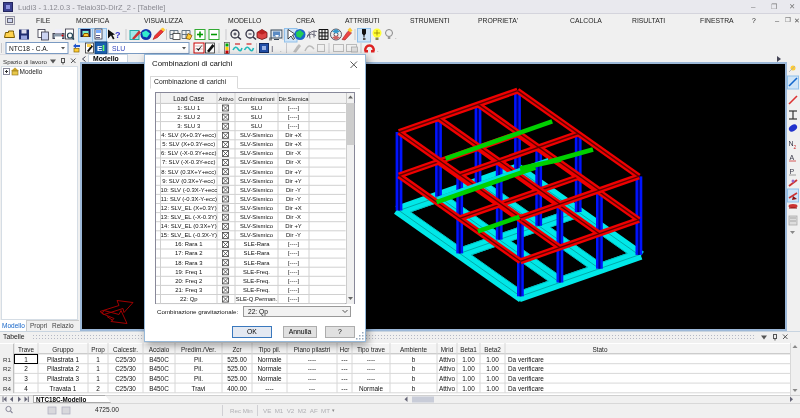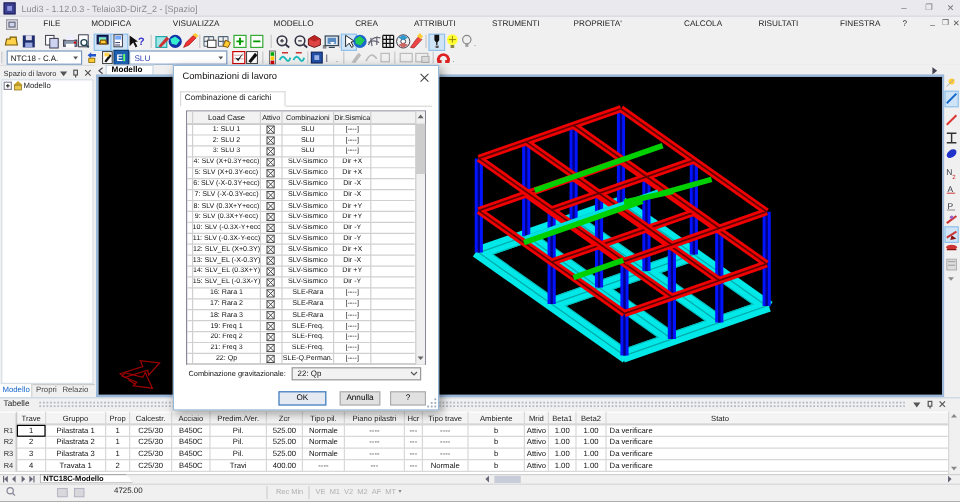--- a/index.html
+++ b/index.html
@@ -1,20 +1,20 @@
 <!DOCTYPE html>
 <html><head><meta charset="utf-8"><style>
 *{margin:0;padding:0;box-sizing:border-box;font-family:"Liberation Sans",sans-serif;}
 body{width:800px;height:418px;overflow:hidden;background:#f0f0f0;position:relative;}
 </style></head><body>
 <div style="position:absolute;left:0px;top:0px;width:800px;height:14px;background:#e9e9ee;border-bottom:1px solid #d4d4dc;"></div>
 <div style="position:absolute;left:3px;top:2px;width:10px;height:10px;background:#3a3f8f;border:1px solid #23255f;">
     <div style="position:absolute;left:2px;top:2px;width:4px;height:4px;background:#8d92e0;"></div>
   </div>
-<div style="position:absolute;left:18px;top:3px;font-size:7.5px;line-height:9.5px;color:#8a8a92;white-space:nowrap;">Ludi3 - 1.12.0.3 - Telaio3D-DirZ_2 - [Spazio]</div>
+<div style="position:absolute;left:18px;top:3px;font-size:7.5px;line-height:9.5px;color:#8a8a92;white-space:nowrap;">Ludi3 - 1.12.0.3 - Telaio3D-DirZ_2 - [Tabelle]</div>
 <div style="position:absolute;left:751px;top:2px;font-size:8px;line-height:10px;color:#777;white-space:nowrap;">–</div>
 <div style="position:absolute;left:771px;top:2px;font-size:7px;line-height:9px;color:#777;white-space:nowrap;">❐</div>
 <div style="position:absolute;left:789px;top:2px;font-size:7.5px;line-height:9.5px;color:#777;white-space:nowrap;">✕</div>
 <div style="position:absolute;left:0px;top:14px;width:800px;height:13px;background:#f0f0f0;"></div>
 <div style="position:absolute;left:5px;top:16px;width:10px;height:9px;background:#e8e8e8;border:1px solid #99a;">
     <div style="position:absolute;left:1px;top:1px;width:6px;height:5px;background:#cdd4ee;border:1px solid #667;"></div>
   </div>
 <div style="position:absolute;left:36px;top:16.5px;font-size:6.8px;line-height:8.8px;color:#222;white-space:nowrap;">FILE</div>
 <div style="position:absolute;left:76px;top:16.5px;font-size:6.8px;line-height:8.8px;color:#222;white-space:nowrap;">MODIFICA</div>
 <div style="position:absolute;left:144px;top:16.5px;font-size:6.8px;line-height:8.8px;color:#222;white-space:nowrap;">VISUALIZZA</div>
@@ -487,21 +487,21 @@
     <rect x="58" y="2" width="8" height="7" fill="#d8d8dc" stroke="#aab" stroke-width="0.7"></rect>
   </svg>
 <div style="position:absolute;left:95px;top:406px;font-size:6.6px;line-height:8.6px;color:#222;white-space:nowrap;">4725.00</div>
 <div style="position:absolute;left:222px;top:405px;width:1px;height:11px;background:#d0d0d4;"></div>
 <div style="position:absolute;left:230px;top:406.5px;font-size:6.2px;line-height:8.2px;color:#b0b0b4;white-space:nowrap;">Rec Min</div>
 <div style="position:absolute;left:257px;top:405px;width:1px;height:11px;background:#d0d0d4;"></div>
 <div style="position:absolute;left:263px;top:406.5px;font-size:6.2px;line-height:8.2px;color:#b0b0b4;white-space:nowrap;">VE&nbsp;&nbsp;M1&nbsp;&nbsp;V2&nbsp;&nbsp;M2&nbsp;&nbsp;AF&nbsp;&nbsp;MT</div>
 <div style="position:absolute;left:332px;top:407px;font-size:5px;line-height:7px;color:#888;white-space:nowrap;">▾</div>
 <div style="position:absolute;left:144px;top:54px;width:222px;height:288px;background:#f0f0f0;border:1px solid #96b8d8;box-shadow:2px 3px 8px rgba(0,0,0,0.4);"></div>
 <div style="position:absolute;left:145px;top:55px;width:220px;height:286px;background:#fff;"></div>
-<div style="position:absolute;left:152px;top:59px;font-size:7.8px;line-height:9.8px;color:#111;white-space:nowrap;">Combinazioni di lavoro</div>
+<div style="position:absolute;left:152px;top:59px;font-size:7.8px;line-height:9.8px;color:#111;white-space:nowrap;">Combinazioni di carichi</div>
 <svg style="position:absolute;left:349px;top:60px" width="10" height="10" viewBox="0 0 10 10">
     <path d="M 1.5 1.5 L 8 8 M 8 1.5 L 1.5 8" stroke="#444" stroke-width="0.9"></path>
   </svg>
 <div style="position:absolute;left:150px;top:76px;width:88px;height:13px;background:#fff;border:1px solid #d9d9d9;border-bottom:1px solid #fff;z-index:3;"></div>
 <div style="position:absolute;left:154px;top:78px;font-size:6.8px;line-height:8.8px;color:#222;white-space:nowrap;z-index:4;">Combinazione di carichi</div>
 <div style="position:absolute;left:150px;top:88px;width:210px;height:1px;background:#d9d9d9;"></div>
 <div style="position:absolute;left:155px;top:92px;width:200px;height:212px;background:#fff;border:1px solid #889;"></div>
 <div style="position:absolute;left:156px;top:93px;width:198px;height:11px;background:#f2f2f2;border-bottom:1px solid #aaa;"></div>
 <div style="position:absolute;left:160.5px;top:94.5px;width:56.5px;text-align:center;font-size:6.4px;line-height:8.4px;color:#111;white-space:nowrap;overflow:hidden;">Load Case</div>
 <div style="position:absolute;left:217px;top:94.5px;width:18px;text-align:center;font-size:6.0px;line-height:8.0px;color:#111;white-space:nowrap;overflow:hidden;">Attivo</div>

